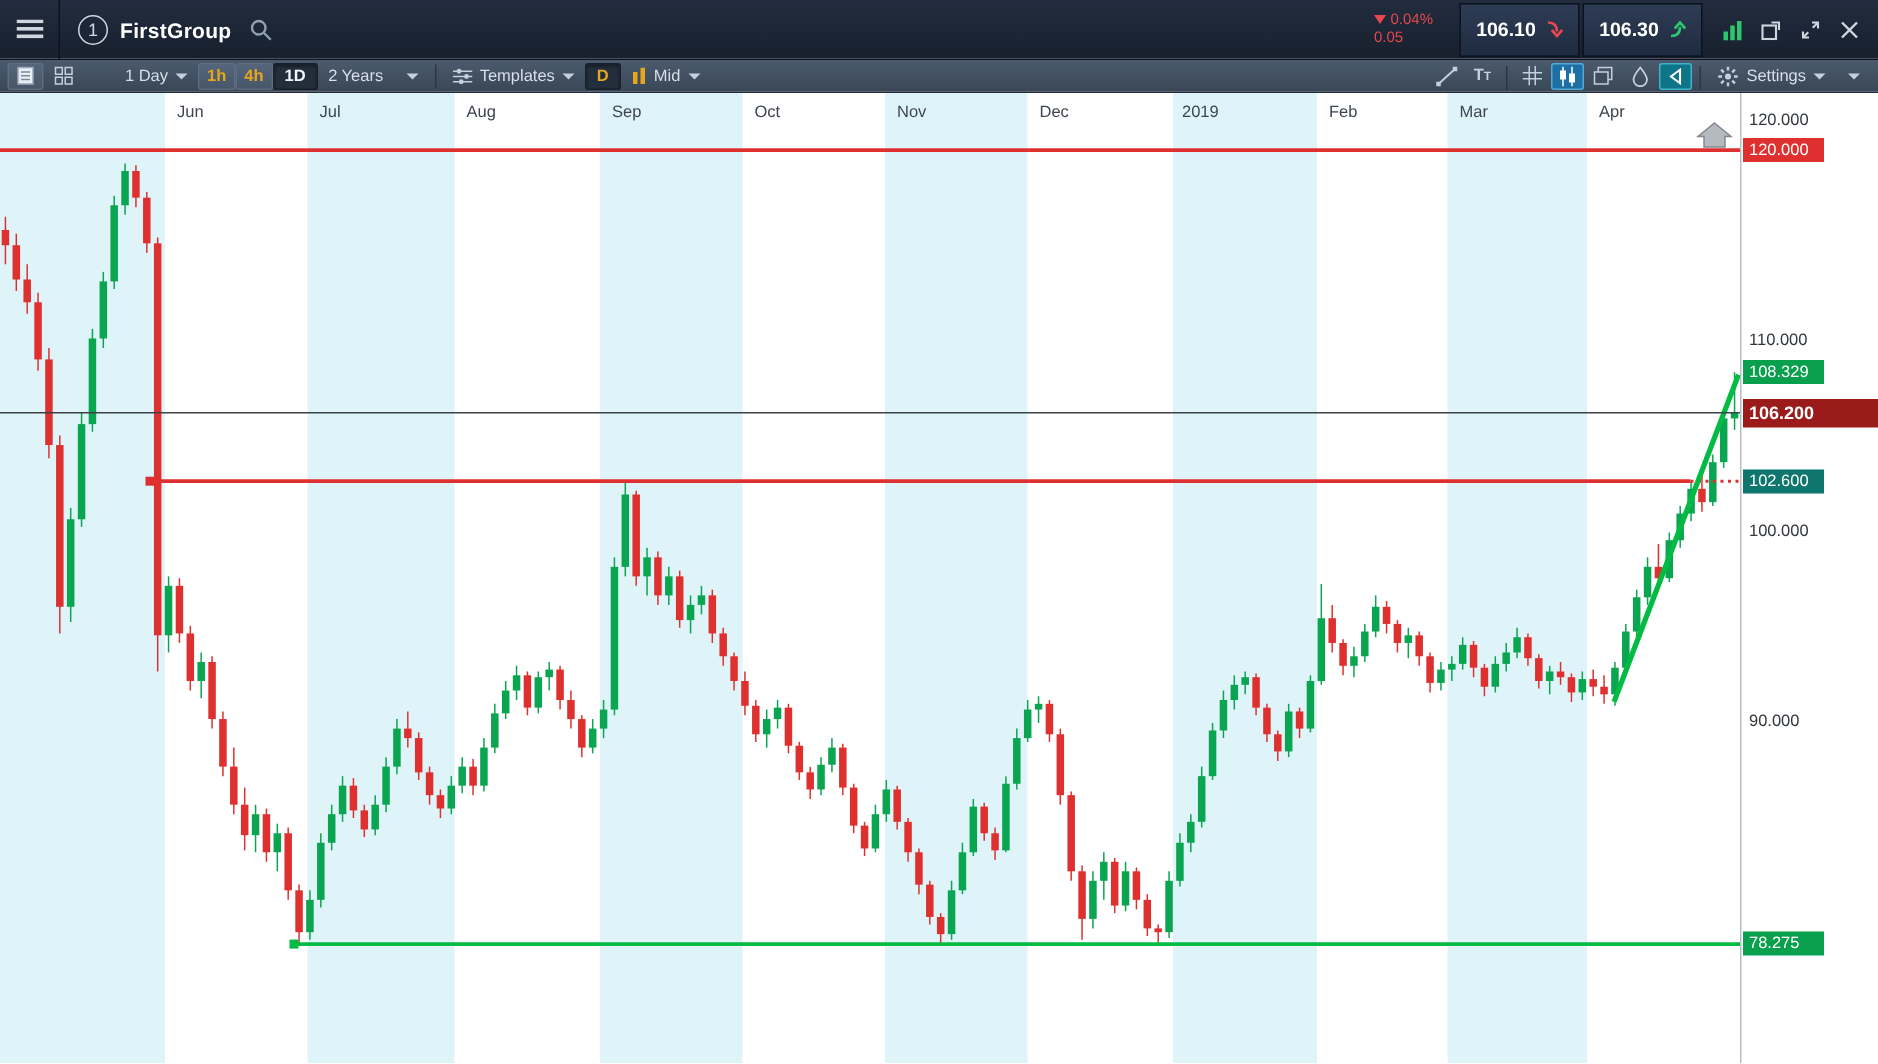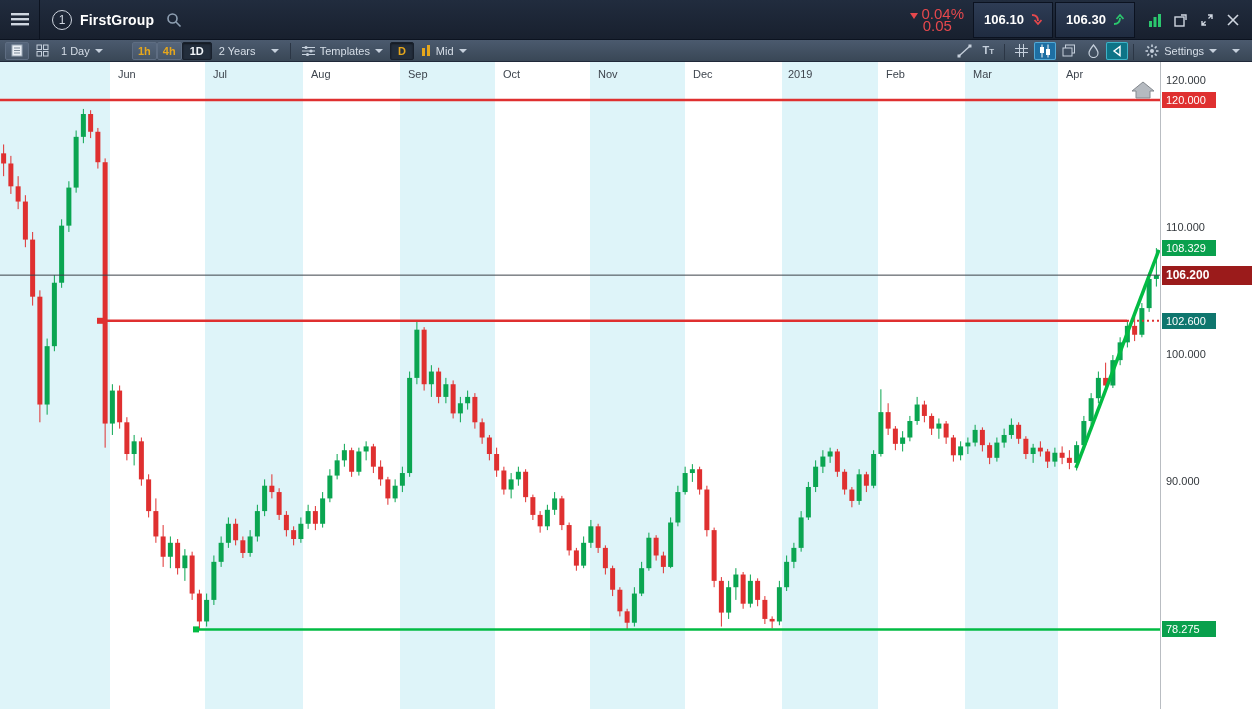--- a/index.html
+++ b/index.html
@@ -11,21 +11,21 @@
     background:linear-gradient(#212c3e,#18202e);display:flex;align-items:center;
     color:#e8edf3;border-bottom:1px solid #0c1320;}
   .menu-btn{width:40px;height:40px;display:flex;align-items:center;justify-content:center;
     border-right:1px solid #0c1320;cursor:pointer;}
   .circle-badge{width:20px;height:20px;border:1.5px solid #cfd6e0;border-radius:50%;
     display:flex;align-items:center;justify-content:center;font-size:12px;color:#cfd6e0;
     margin:0 8px 0 12px;}
   .title{font-size:14px;font-weight:bold;color:#fff;letter-spacing:.2px;}
   .search-btn{margin-left:12px;display:flex;align-items:center;cursor:pointer;}
   .topbar-right{margin-left:auto;display:flex;align-items:center;height:100%;}
-  .change-block{text-align:center;color:#e5484d;font-size:15px;line-height:12px;
+  .change-block{text-align:left;color:#e5484d;font-size:10px;line-height:12px;
     padding:0 8px;min-width:64px;}
   .tri-down{display:inline-block;width:0;height:0;border-left:4px solid transparent;
     border-right:4px solid transparent;border-top:6px solid #e5484d;margin-right:3px;}
   .price-btn{width:80px;height:36px;margin:2px 1px;cursor:pointer;
     background:linear-gradient(#2e3c55,#1f2b40);border:1px solid #0b1220;
     display:flex;align-items:center;justify-content:center;gap:6px;
     font-size:13px;font-weight:bold;color:#fff;}
   .win-icons{display:flex;align-items:center;gap:4px;padding:0 8px;}
   .win-icon{width:22px;height:22px;display:flex;align-items:center;justify-content:center;cursor:pointer;}
 
@@ -139,21 +139,21 @@
     </svg>
   </div>
   <div class="tb-icon-btn">
     <svg width="13" height="13">
       <rect x="1" y="1" width="4.5" height="4.5" fill="none" stroke="#c6d0dc"></rect>
       <rect x="7.5" y="1" width="4.5" height="4.5" fill="none" stroke="#c6d0dc"></rect>
       <rect x="1" y="7.5" width="4.5" height="4.5" fill="none" stroke="#c6d0dc"></rect>
       <rect x="7.5" y="7.5" width="4.5" height="4.5" fill="none" stroke="#c6d0dc"></rect>
     </svg>
   </div>
-  <div class="tb-btn" style="min-width:78px;justify-content:flex-start;">
+  <div class="tb-btn" style="min-width:78px;justify-content:flex-end;">
     <span>1 Day</span>
     <span class="caret"></span>
   </div>
   <div class="tb-btn tile gold">1h</div>
   <div class="tb-btn tile gold">4h</div>
   <div class="tb-btn pressed white">1D</div>
   <div class="tb-btn" style="min-width:74px;justify-content:space-between;">
     <span>2 Years</span>
     <span class="caret"></span>
   </div>

